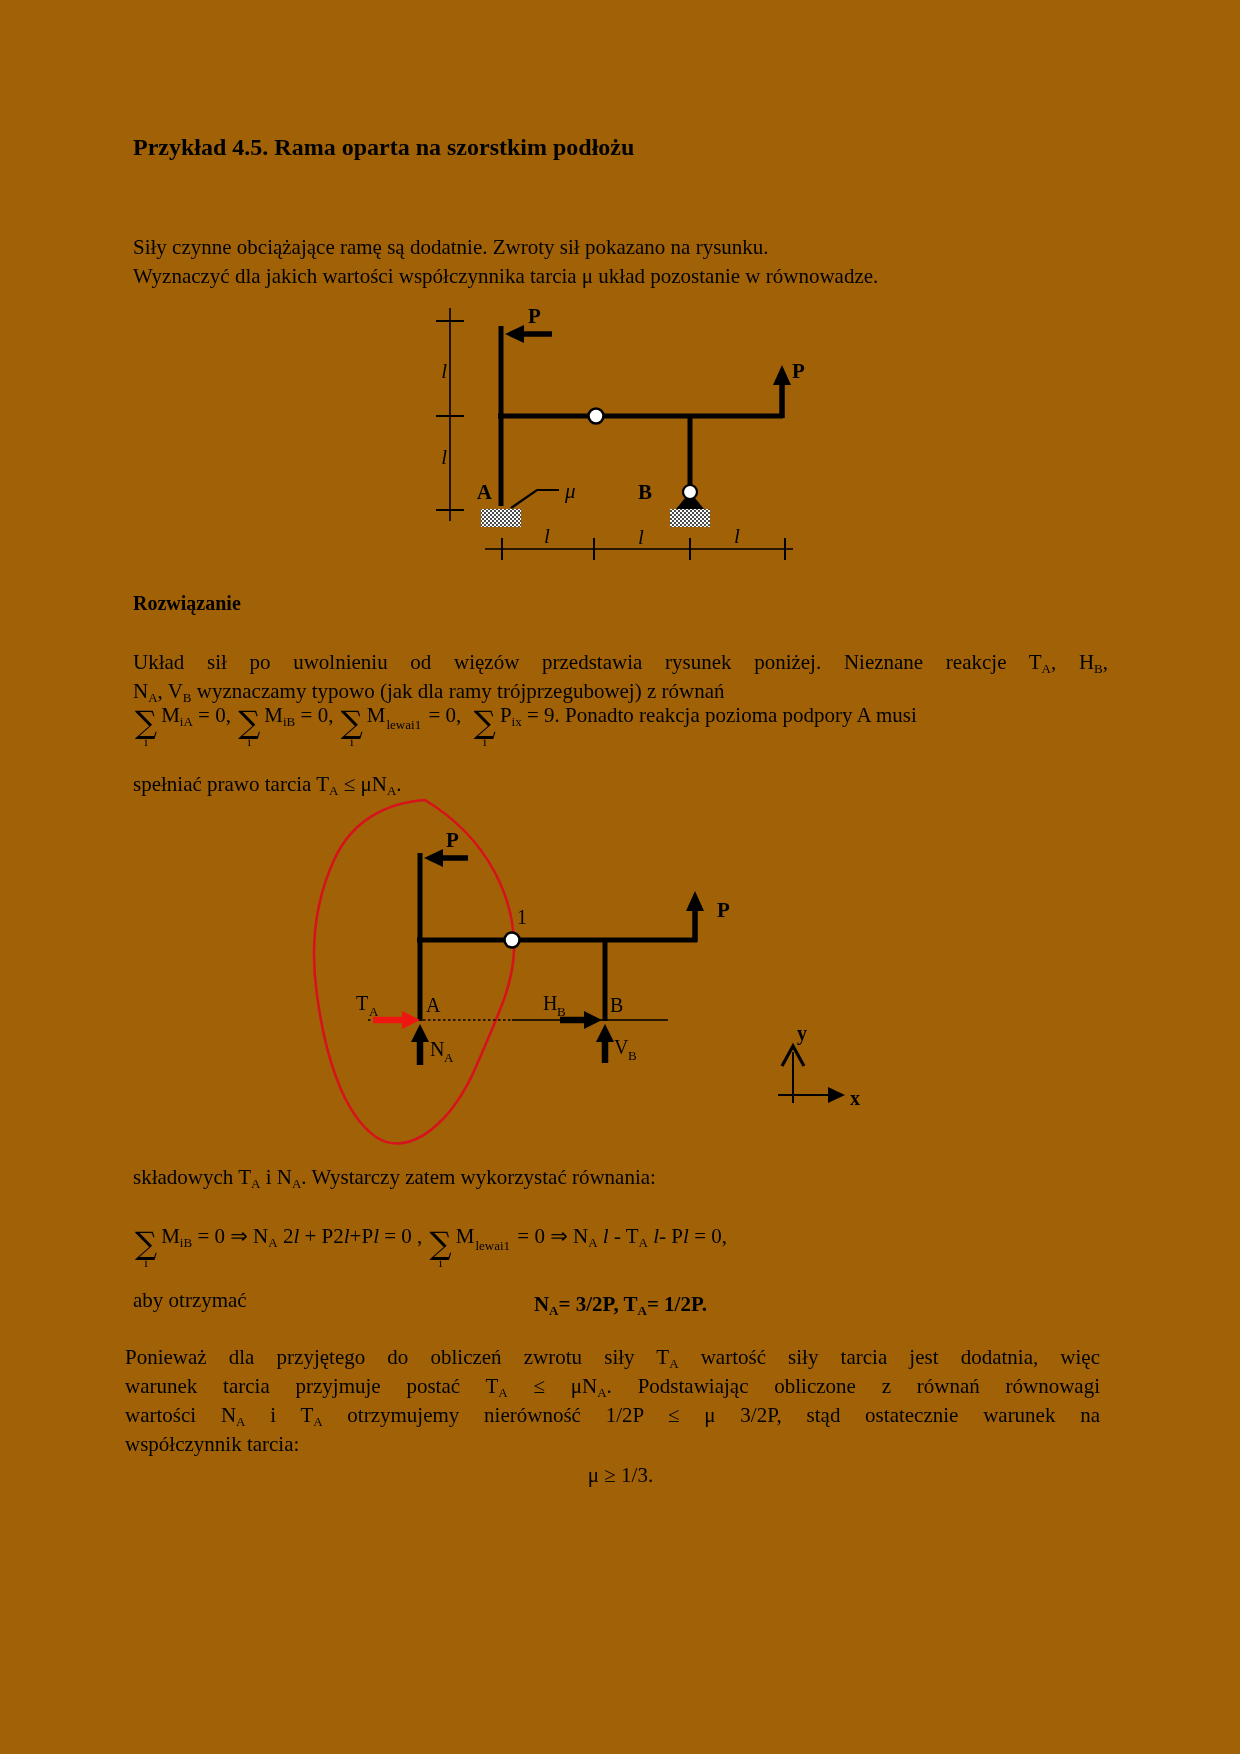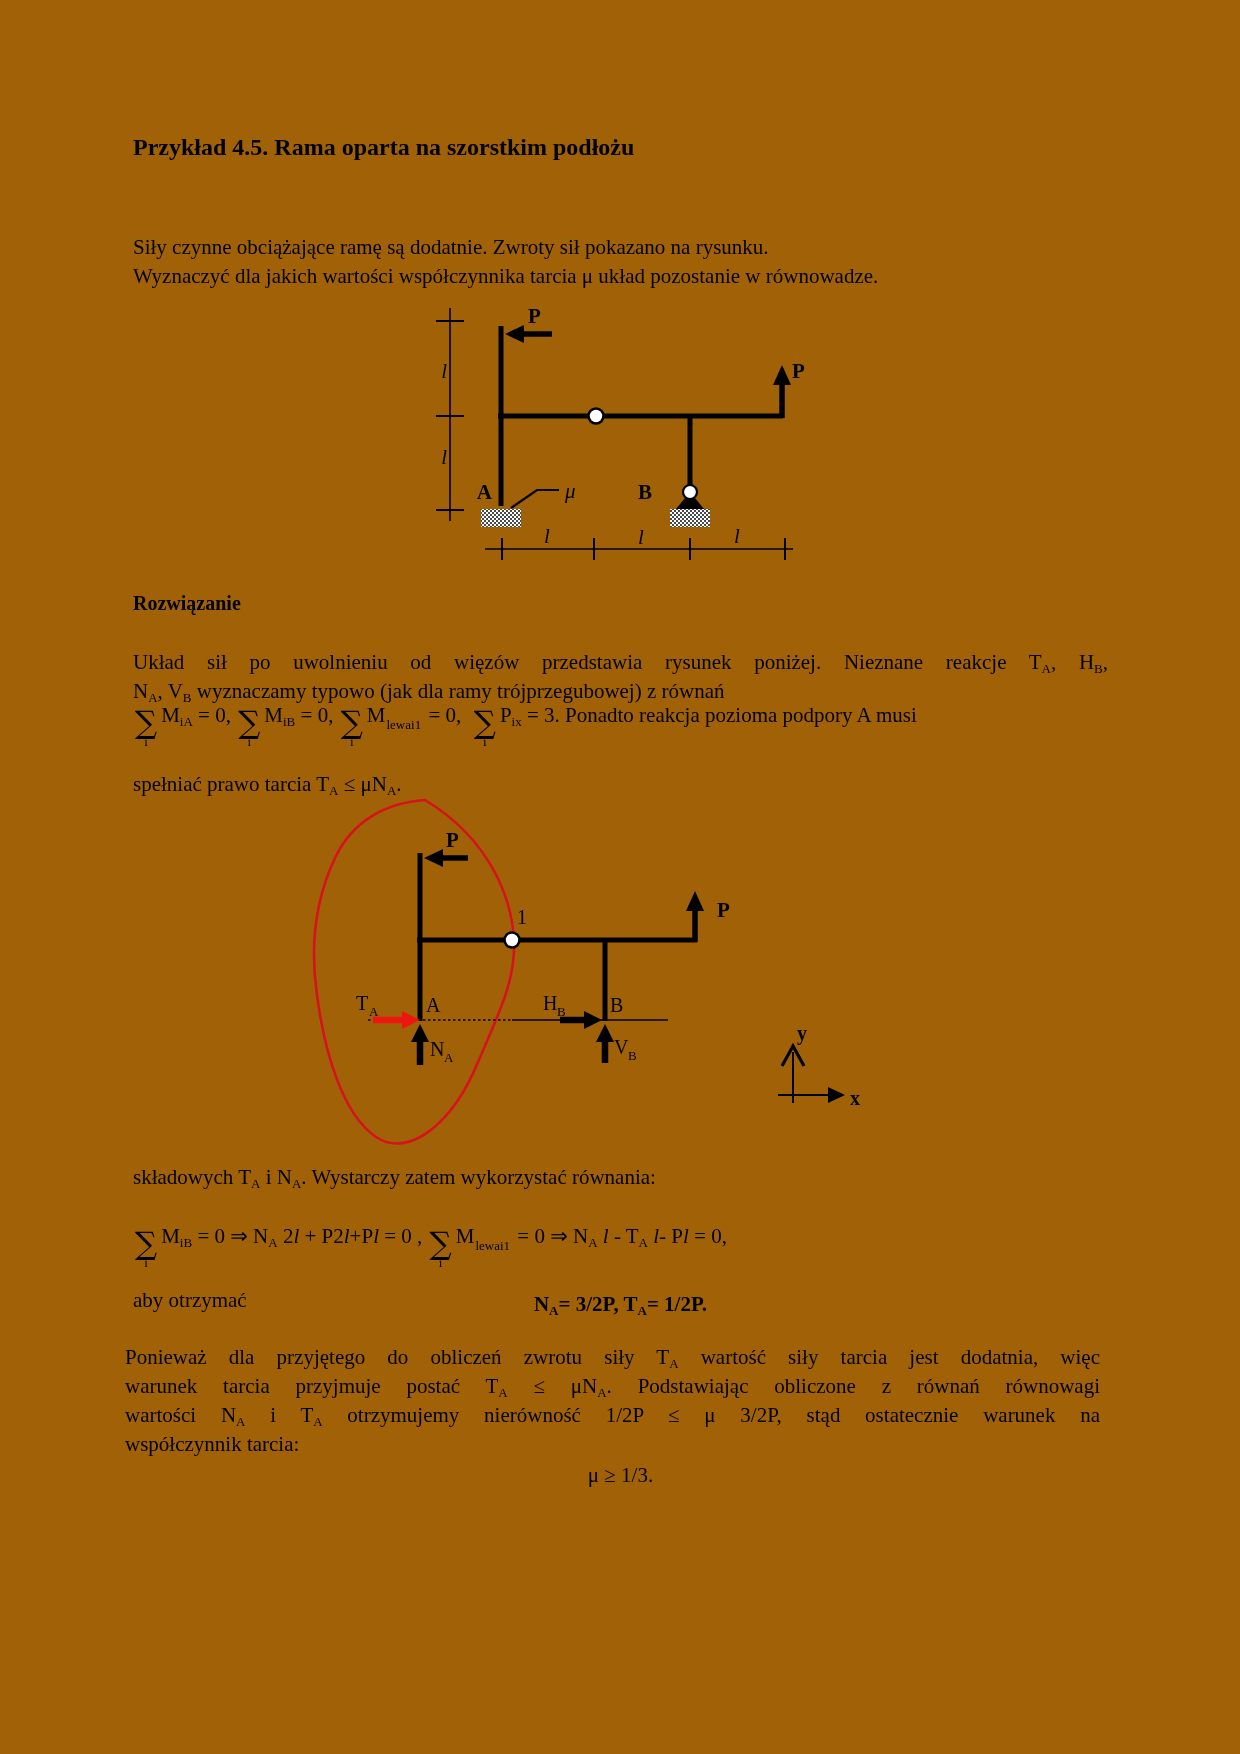--- a/index.html
+++ b/index.html
@@ -126,21 +126,21 @@
       <sub>iB</sub>
       <span> = 0</span>
       <span>, </span>
       <span class="sig"><span class="s">∑</span><span class="i">i</span></span>
       <span>M</span>
       <span class="ss"><span class="u">lewa</span><span class="d">i1</span></span>
       <span> = 0,  </span>
       <span class="sig"><span class="s">∑</span><span class="i">i</span></span>
       <span>P</span>
       <sub>ix</sub>
-      <span> = 3. Ponadto reakcja pozioma podpory A musi</span>
+      <span> = 9. Ponadto reakcja pozioma podpory A musi</span>
     </div>
 
   <div class="abs t" style="left:133px;top:770px;"><span>spełniać prawo tarcia T</span><sub>A</sub><span> ≤ μN</span><sub>A</sub><span>.</span></div>
 
   <svg class="abs" style="left:280px;top:790px;" width="600" height="360" viewBox="0 0 600 360">
 
     <path d="M145,10 C104,13 72,32 55,68 C38,104 29,150 37,205 C44,258 61,323 96,347
              C129,369 173,333 198,272 C220,221 233,194 234,160 C235,112 211,50 145,10 Z" fill="none" stroke-width="2.6" stroke="#d6131c"></path>
 
     <g>

